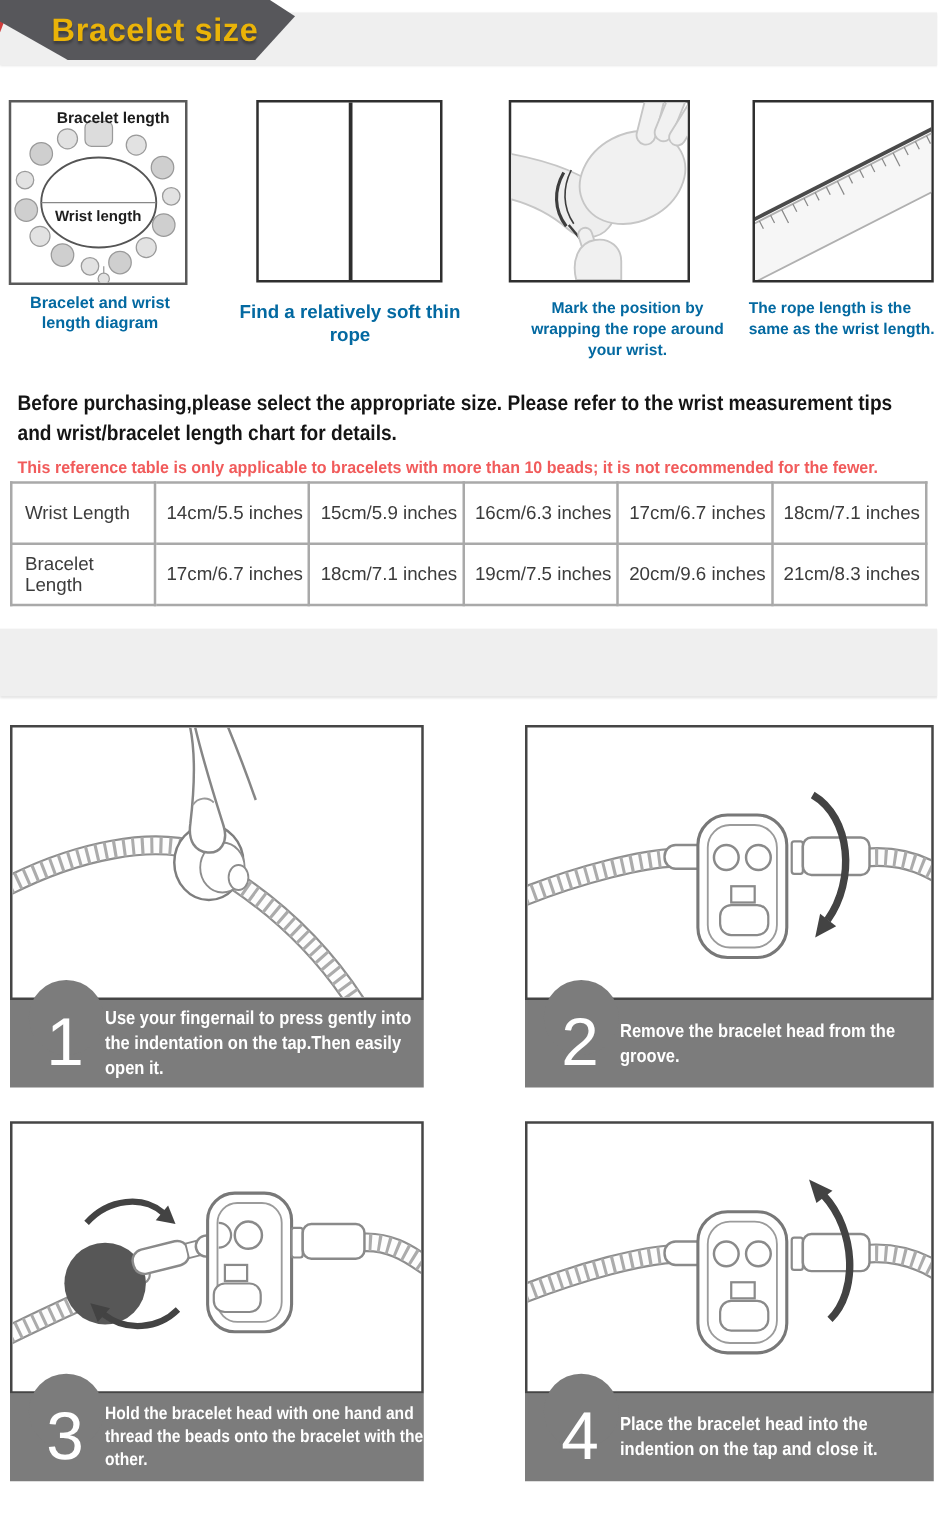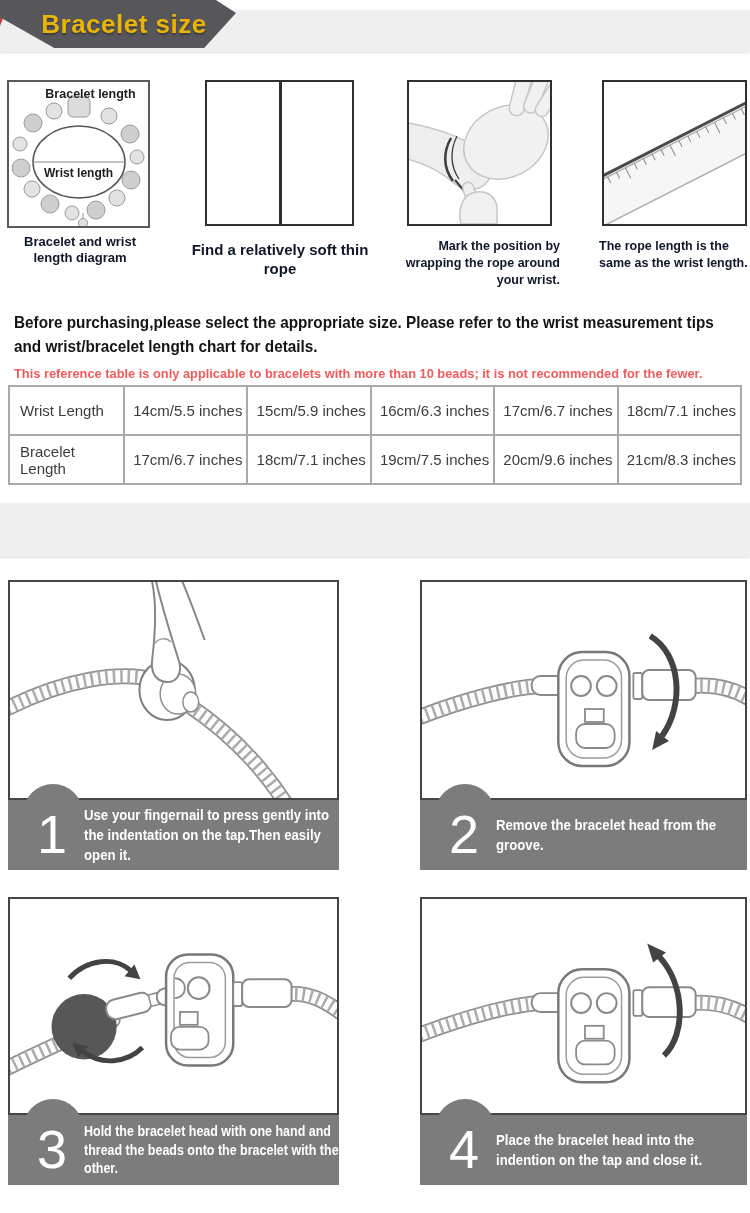--- a/index.html
+++ b/index.html
@@ -35,24 +35,24 @@
   #fig1 { left:7px;  top:80px; width:143px; height:148px; border:2px solid #5a5a5a; }
   #fig2 { left:205px; top:80px; width:149px; height:146px; border:2px solid #2f2f2f; }
   #fig3 { left:407px; top:80px; width:145px; height:146px; border:2px solid #2f2f2f; }
   #fig4 { left:602px; top:80px; width:145px; height:146px; border:2px solid #2f2f2f; }
   .figbox svg { display:block; width:100%; height:100%; }
   .inlabel { position:absolute; font-weight:700; color:#1d1d1d; }
   #lbl-bracelet { top:5px; left:0; width:100%; text-align:center; padding-left:24px; box-sizing:border-box; font-size:12.5px; }
   #lbl-wrist { top:84px; left:0; width:100%; text-align:center; font-size:12px; }
   #ropeline { position:absolute; left:50%; top:0; bottom:0; width:3px; margin-left:-1px; background:#2e2e2e; }
 
-  .figcap { position:absolute; font-weight:700; color:#0f172a; }
+  .figcap { position:absolute; font-weight:700; color:#0369a1; }
   #cap1 { left:10px;  top:234px; width:140px; font-size:13px;   text-align:center; line-height:1.25; }
   #cap2 { left:191px; top:241px; width:178px; font-size:15px; text-align:center; line-height:1.25; }
-  #cap3 { left:392px; top:238px; width:168px; font-size:12.5px; text-align:right; line-height:1.35; }
+  #cap3 { left:418px; top:238px; width:168px; font-size:12.5px; text-align:center; line-height:1.35; }
   #cap4 { left:599px; top:238px; width:160px; font-size:12.5px; text-align:left; line-height:1.35; }
 
   #intro { position:absolute; left:14px; top:294px; width:812px; font-size:17px; font-weight:700;
            color:#141414; line-height:1.4; transform:scaleX(.9); transform-origin:left top; }
   #warning { position:absolute; left:14px; top:352px; width:790px; font-size:13.5px; font-weight:700;
              color:#f15b5b; white-space:nowrap; transform:scaleX(.95); transform-origin:left top; }
 
   #sizetable { position:absolute; left:8px; top:385px; width:734px; border-collapse:collapse; table-layout:fixed; }
   #sizetable td { border:2px solid #a9a9a9; height:47px; font-size:15px; color:#3c3c3c;
                   text-align:right; padding:0 4px; font-weight:400; }

